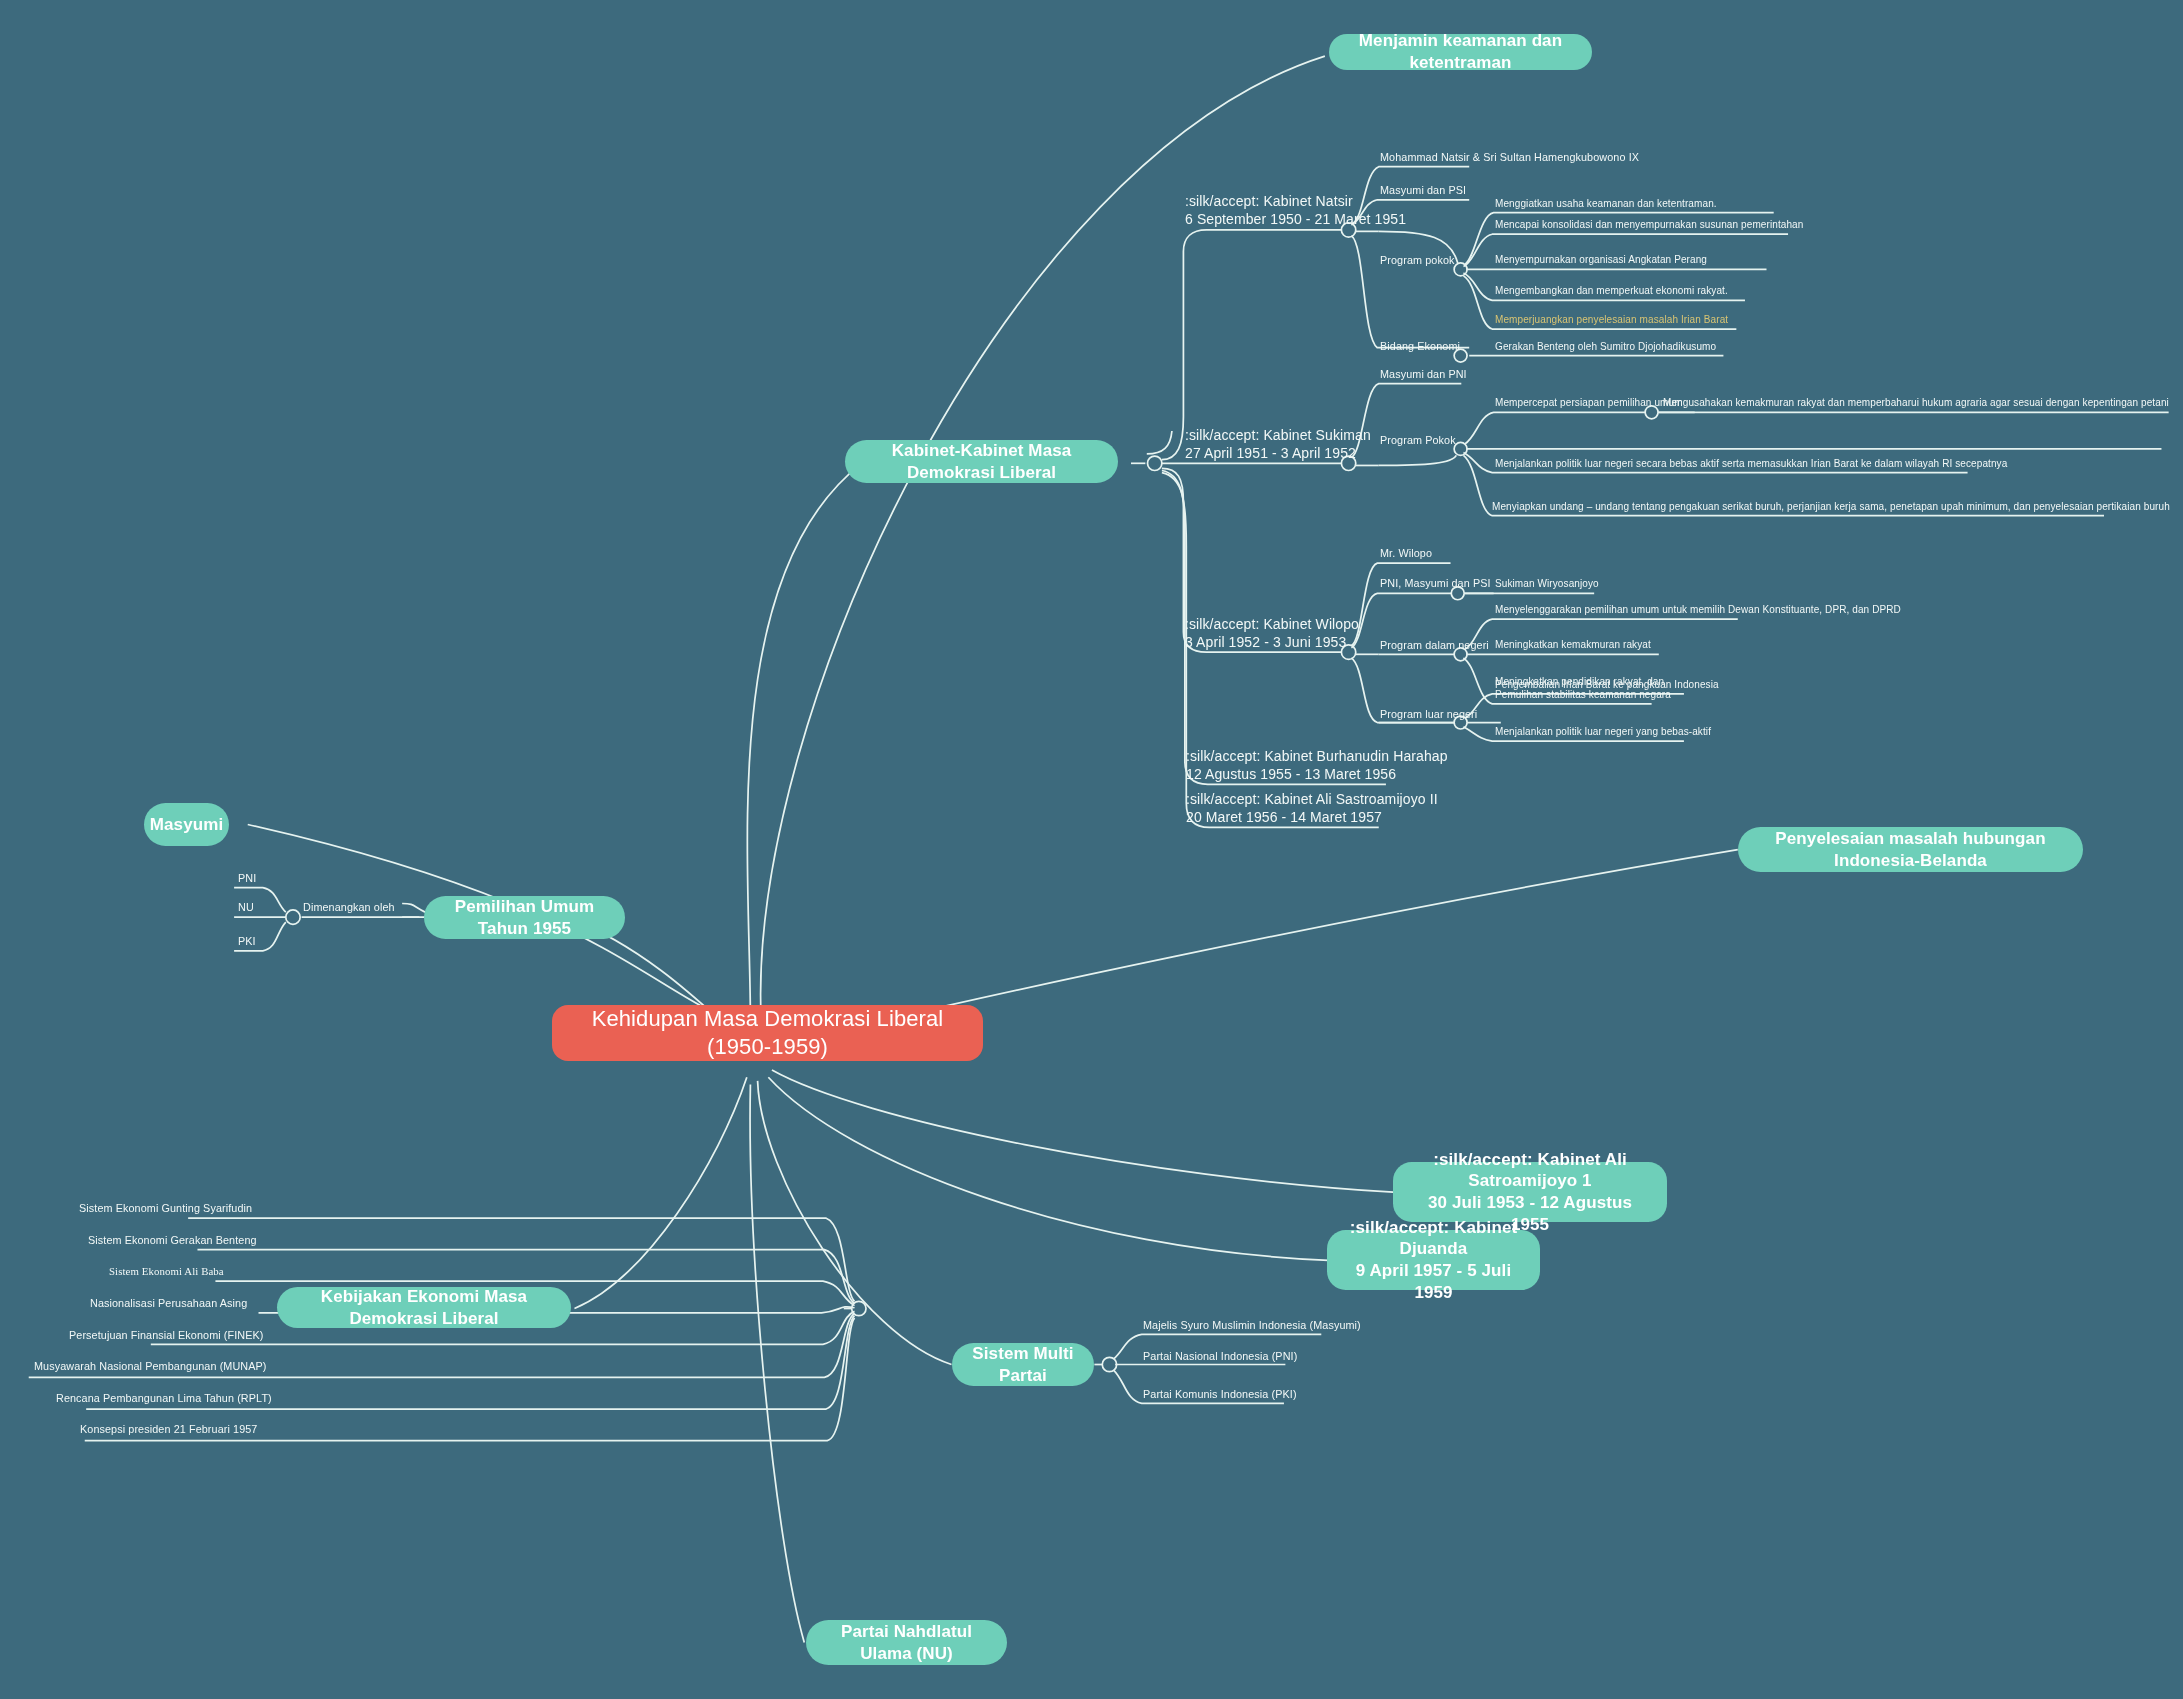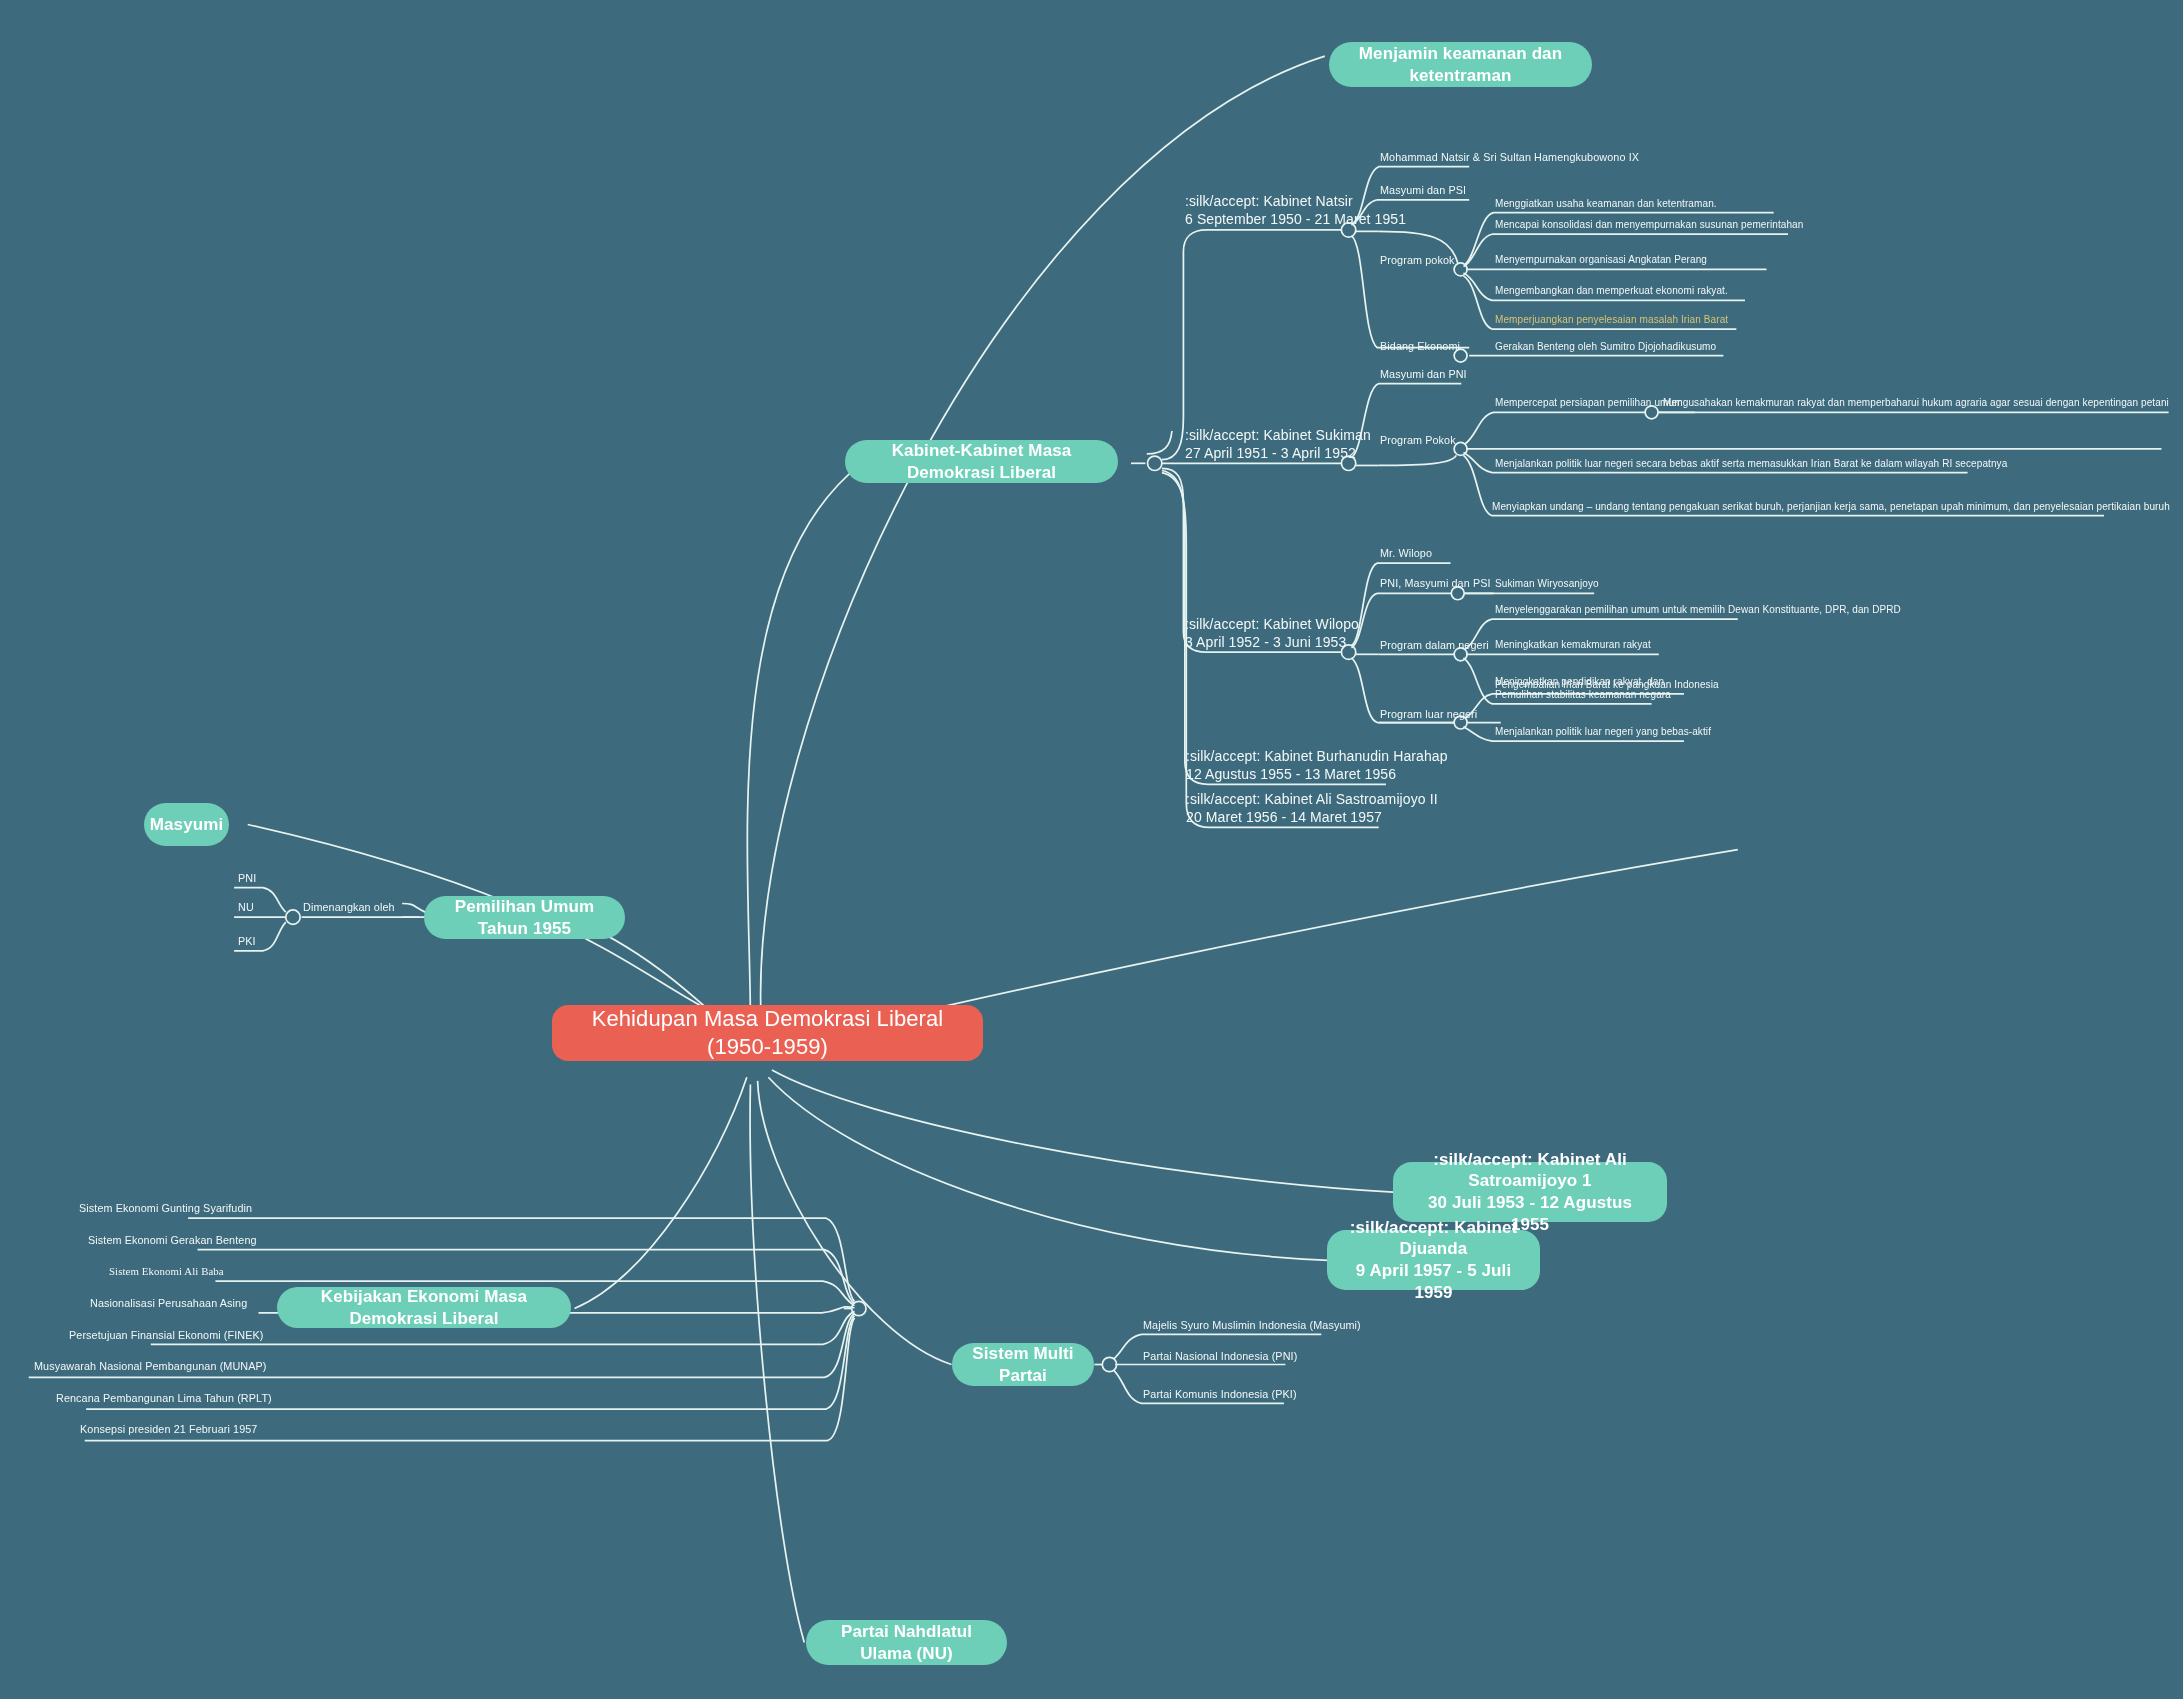--- a/index.html
+++ b/index.html
@@ -190,28 +190,31 @@
     <path d="M398,1270 C385,1258 386,1240 366,1236 L326,1236"></path>
     <path d="M398,1277 L360,1277 L326,1277"></path>
     <path d="M398,1284 C385,1298 386,1320 366,1324 L326,1324"></path>
     <path d="M592,1270 C575,1262 578,1258 560,1258"></path>
   </svg>
 
   <div class="node root" style="left:552px; top:1005px; width:431px; height:56px;">
     <span>Kehidupan Masa Demokrasi Liberal (1950-1959)</span>
   </div>
 
-  <div class="node main" style="left:1329px; top:42px; width:263px; height:45px;">
+  <div class="node main" style="left:1329px; top:34px; width:263px; height:36px;">
     <span>Menjamin keamanan dan ketentraman</span>
   </div>
 
   <div class="node main" style="left:845px; top:440px; width:273px; height:43px;">
     <span>Kabinet-Kabinet Masa Demokrasi Liberal</span>
   </div>
 
+  <div class="node main" style="left:1738px; top:827px; width:345px; height:45px;">
+    <span>Penyelesaian masalah hubungan Indonesia-Belanda</span>
+  </div>
 
   <div class="node main" style="left:144px; top:803px; width:85px; height:43px;">
     <span>Masyumi</span>
   </div>
 
   <div class="node main" style="left:424px; top:896px; width:201px; height:43px;">
     <span>Pemilihan Umum Tahun 1955</span>
   </div>
 
   <div class="node main" style="left:277px; top:1287px; width:294px; height:41px;">

